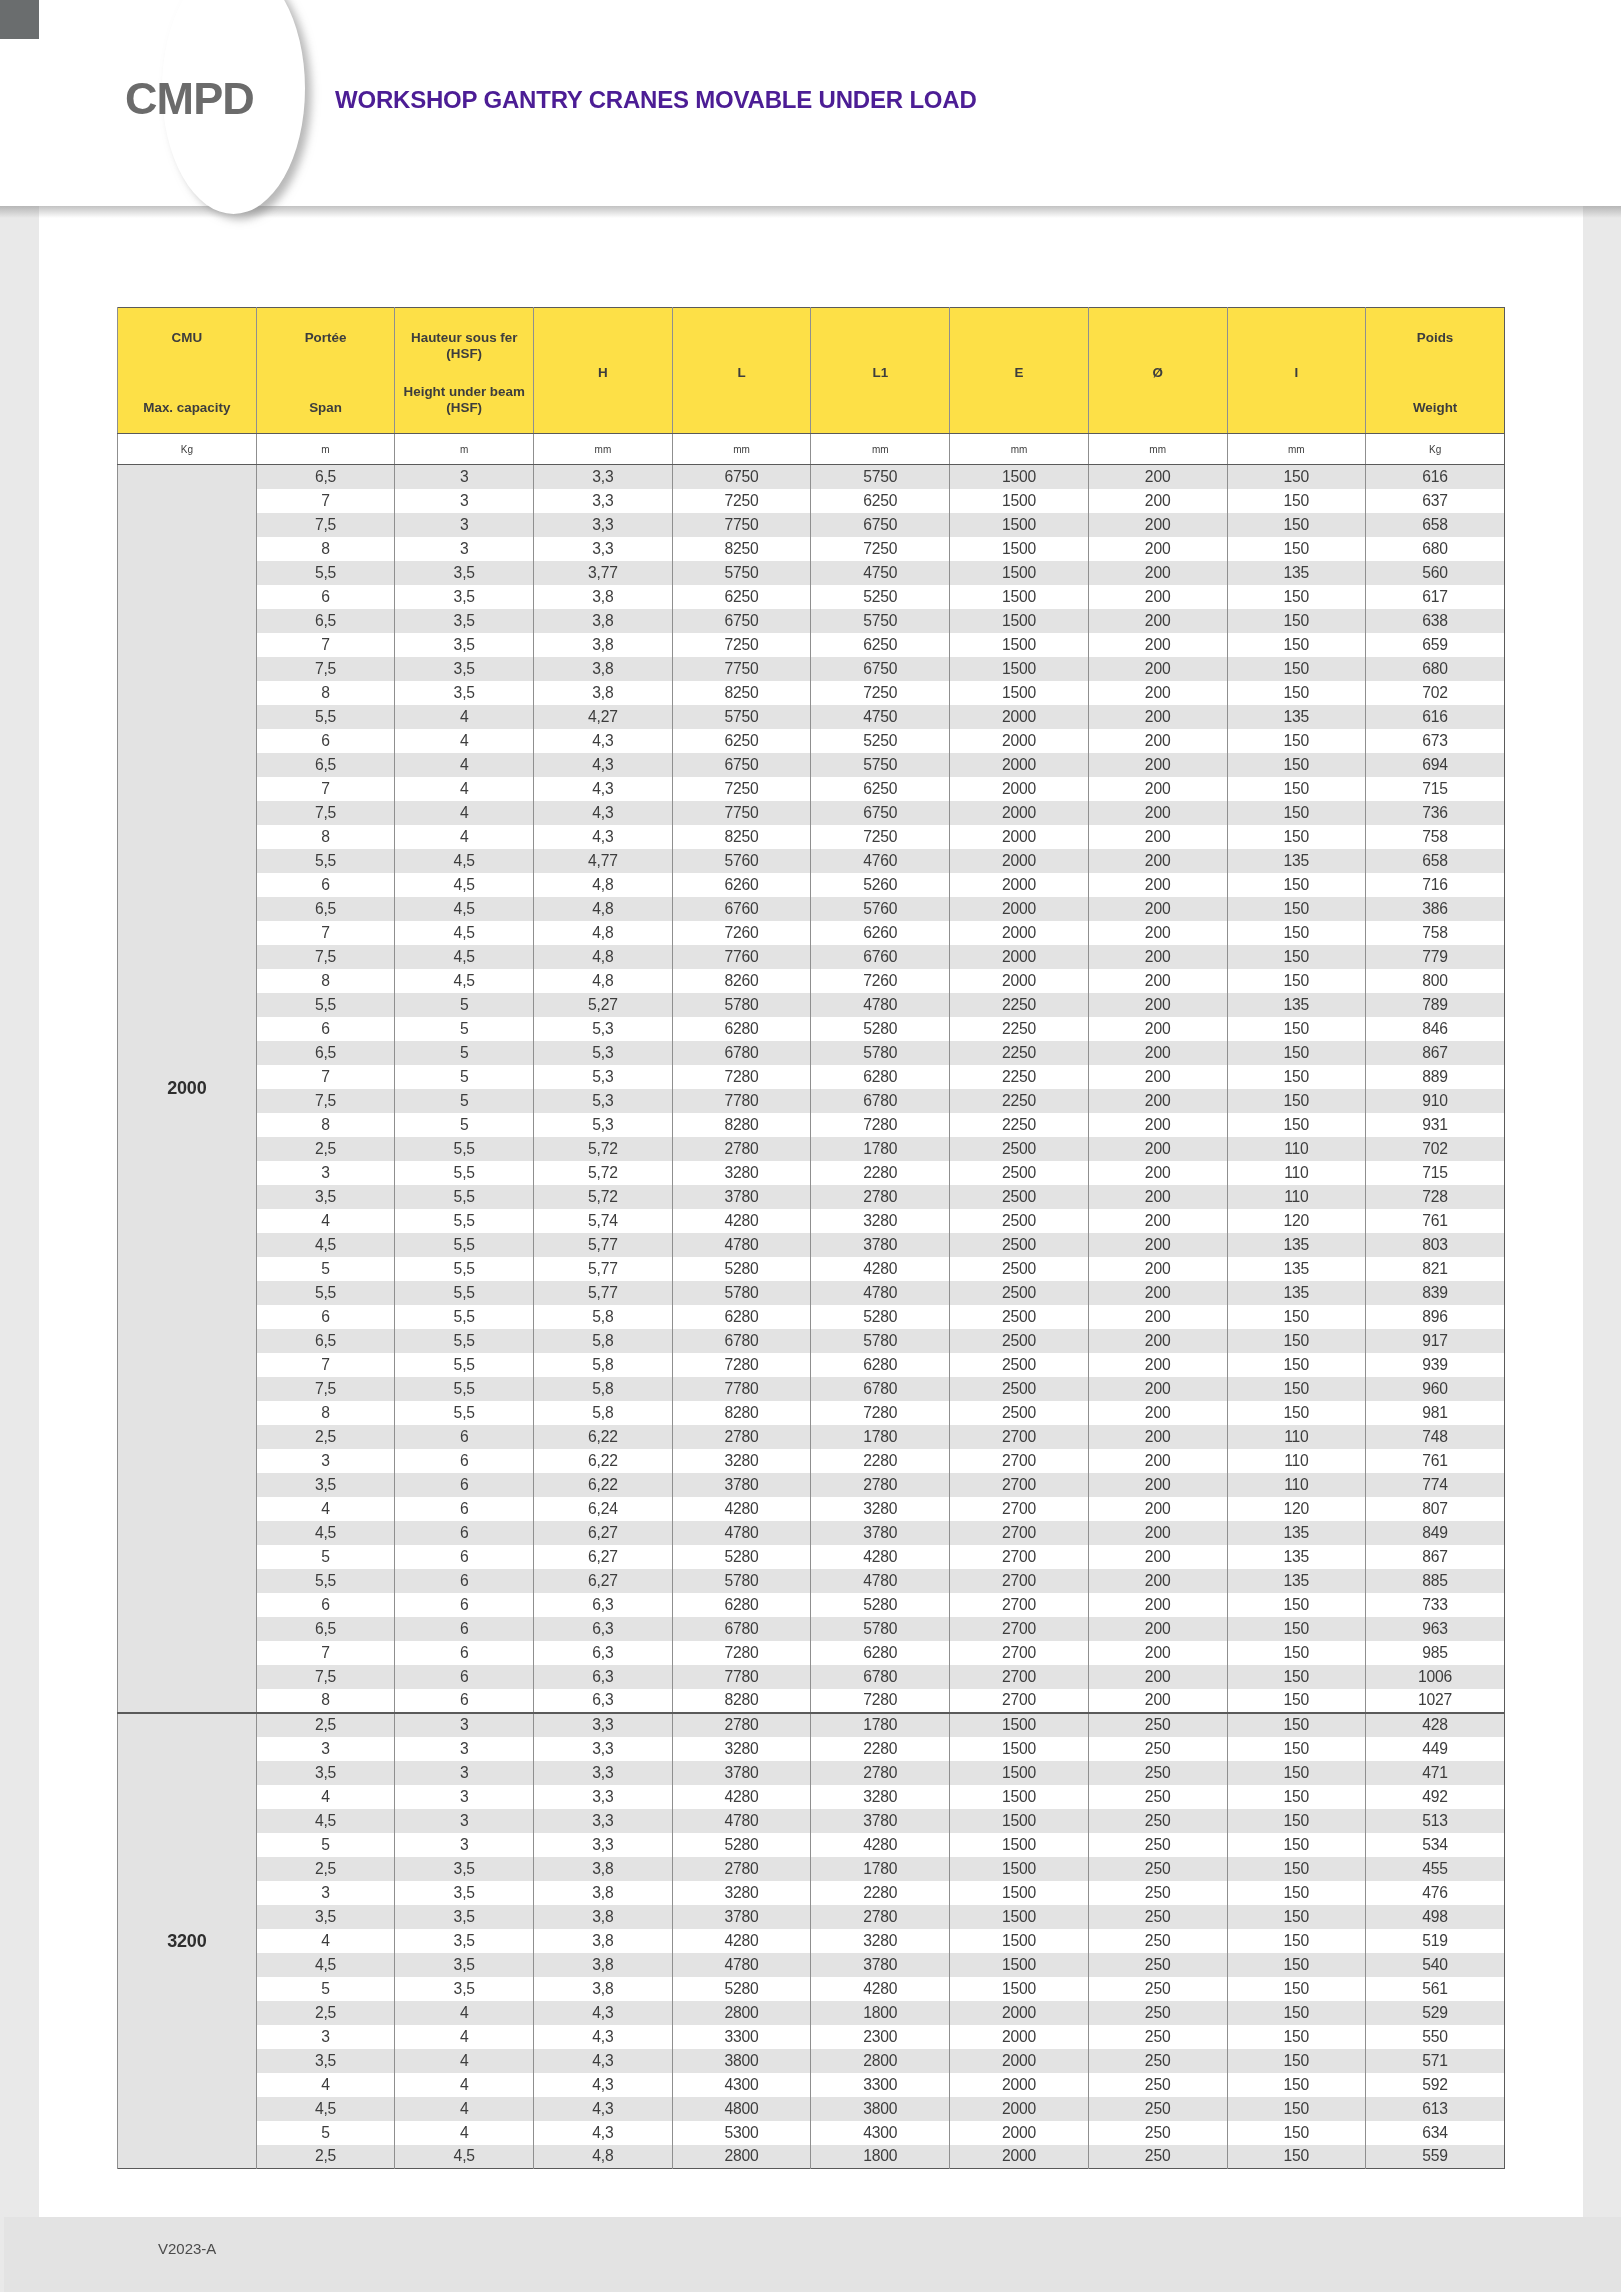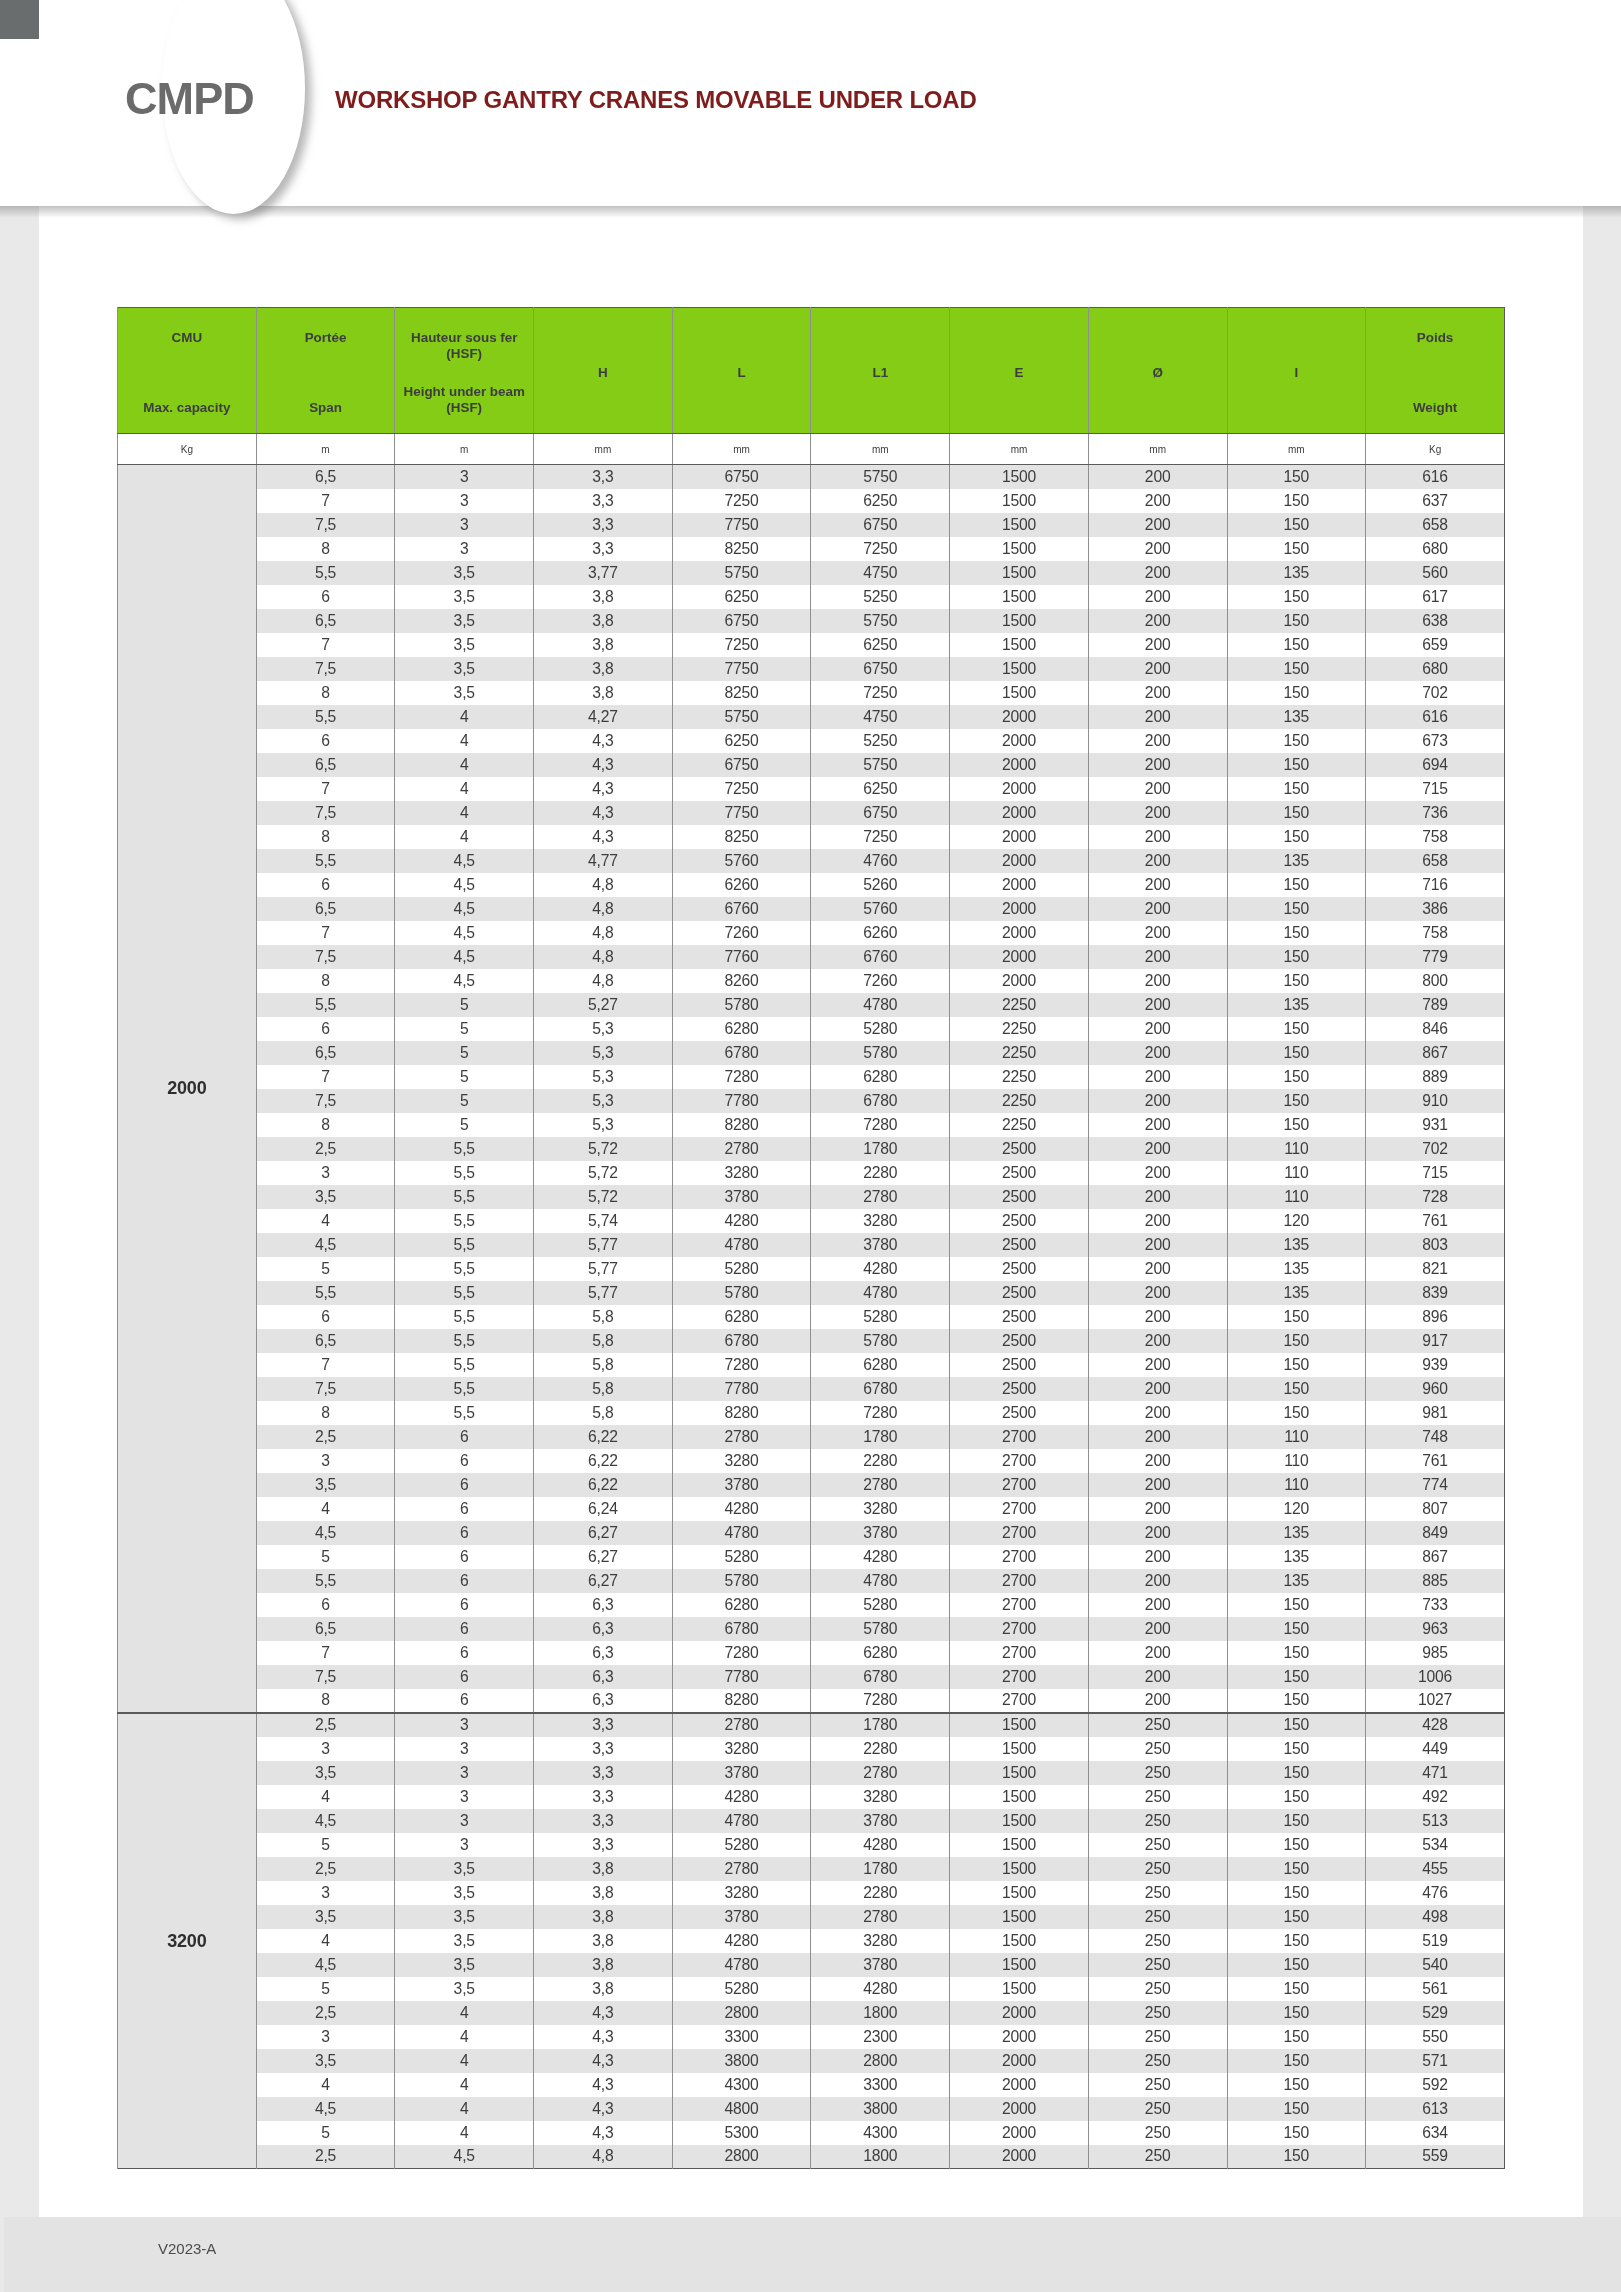--- a/index.html
+++ b/index.html
@@ -9,31 +9,31 @@
     font-family:"Liberation Sans", sans-serif;
   }
   .header-band { position:absolute; top:0; left:0; width:1621px; height:206px; background:#ffffff; z-index:1; }
   .header-shadow { position:absolute; top:206px; left:0; width:1621px; height:11.6px;
     background:linear-gradient(to bottom, rgba(120,120,120,0.45), rgba(120,120,120,0)); z-index:2; }
   .logo-blob { position:absolute; left:162px; top:-37px; width:143px; height:251px;
     border-radius:50%; background:#ffffff; box-shadow:6.3px 5.4px 9px rgba(125,125,125,0.55); z-index:3; }
   .logo-text { position:absolute; left:125px; top:73px; width:143px; 
     font-size:45px; font-weight:bold; color:#6b6b6b; letter-spacing:-0.9px; z-index:4; }
   .page-title { position:absolute; left:335px; top:86px; font-size:24px; font-weight:bold;
-    color:#7f1d1d; letter-spacing:-0.2px; z-index:4; }
+    color:#4c1d95; letter-spacing:-0.2px; z-index:4; }
   .corner-square { position:absolute; left:0; top:0; width:39px; height:39px; background:#6a6d6e; z-index:5; }
 
   .content { position:absolute; left:39px; top:206px; width:1544px; height:2011px; background:#ffffff; }
 
   .spec { position:absolute; left:78px; top:101px; width:1388px;
     border-collapse:collapse; table-layout:fixed; color:#3d3d3d;
     border:1.8px solid #5a5a5a; background:#ffffff; }
   .spec th, .spec td { border-left:1.2px solid #8f8f8f; text-align:center; vertical-align:middle; padding:0; }
   .spec thead tr.labels th { height:125px; font-size:13.4px; font-weight:bold;
-    border-bottom:1.8px solid #5a5a5a; background:#84cc16; }
+    border-bottom:1.8px solid #5a5a5a; background:#fde047; }
   .hbox { height:100%; display:flex; flex-direction:column; justify-content:space-between;
     padding:21.5px 7.2px 16px 7.2px; box-sizing:border-box; line-height:1.25; }
   .hbox.single { justify-content:center; }
   .spec thead tr.units th { height:30px; font-weight:normal; font-size:10px;
     border-bottom:1.8px solid #5a5a5a; background:#ffffff; }
   .spec tbody tr { height:24px; }
   .spec tbody td { font-size:15.7px; line-height:1; letter-spacing:-0.2px; }
   .spec tbody tr.shade td { background:#e3e3e3; }
   .spec tbody td.group-label { background:#ffffff; font-size:18px; font-weight:bold; color:#2e2e2e; }
   .spec tbody tr.group-start td { border-top:2.2px solid #5a5a5a; }

